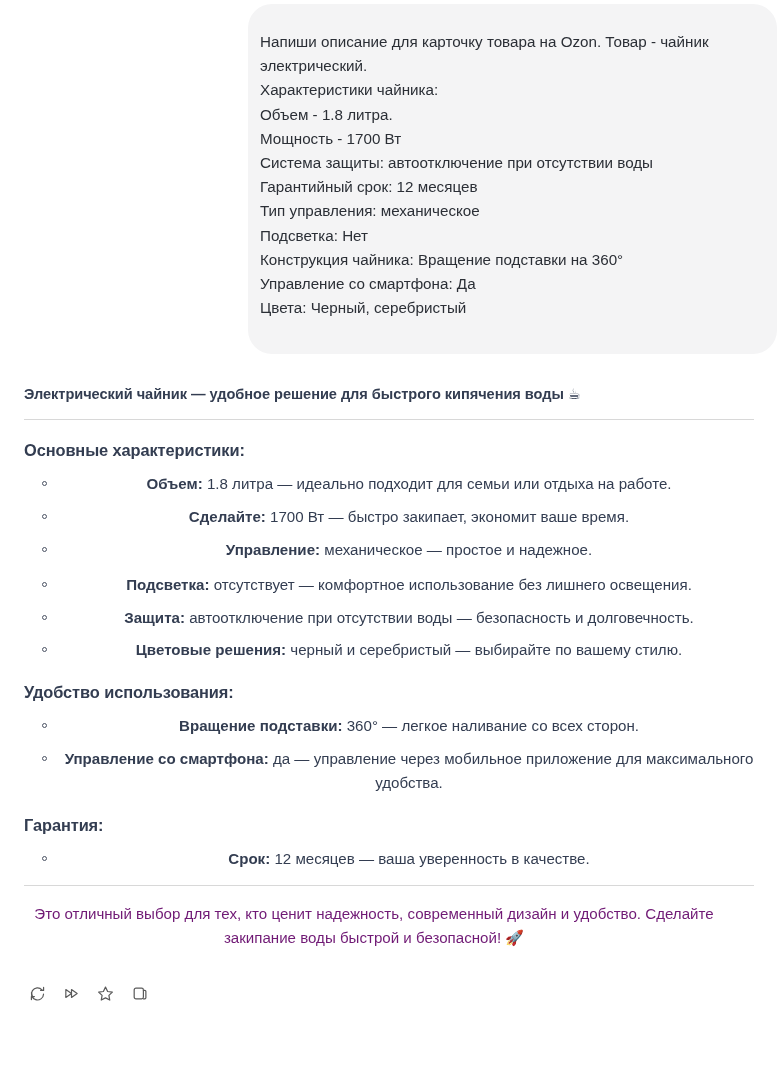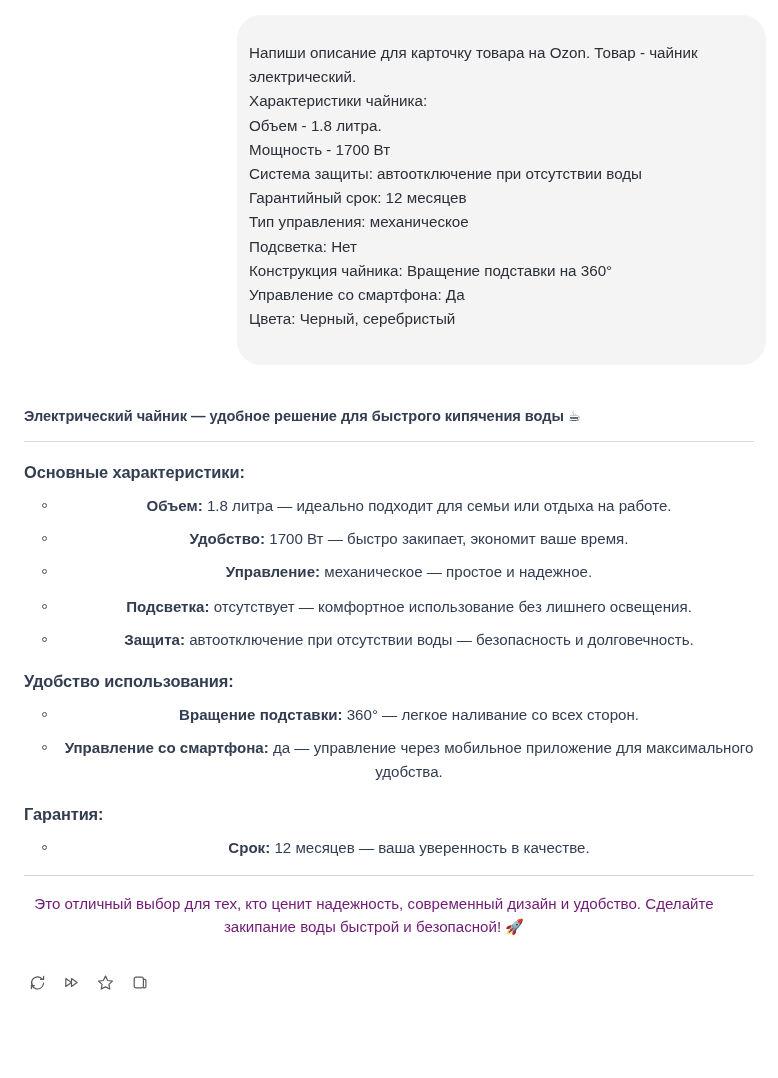--- a/index.html
+++ b/index.html
@@ -20,21 +20,21 @@
     width: 778px;
     min-height: 1078px;
     box-sizing: border-box;
     overflow: hidden;
   }
 
   
   .user-row {
     display: flex;
     justify-content: flex-end;
-    padding: 12px;
+    padding: 1px;
   }
   .user-bubble {
     margin-top: 3px;
     width: 529px;
     box-sizing: border-box;
     background: #f4f4f5;
     border-radius: 24px 24px 24px 24px;
     padding: 26px 22px 34px 12px;
     padding-left: 12px;
   }
@@ -175,36 +175,40 @@
     <hr class="rule">
 
     <h3 class="section">Основные характеристики:</h3>
     <ul class="bullets">
       <li>
         <span class="bullet-dot"></span>
         <span class="b-label">Объем:</span><span> 1.8 литра — идеально подходит для семьи или отдыха на работе.</span>
       </li>
       <li>
         <span class="bullet-dot"></span>
-        <span class="b-label">Удобство:</span><span> 1700 Вт — быстро закипает, экономит ваше время.</span>
+        <span class="b-label">Сделайте:</span><span> 1700 Вт — быстро закипает, экономит ваше время.</span>
       </li>
       <li>
         <span class="bullet-dot"></span>
         <span class="b-label">Управление:</span><span> механическое — простое и надежное.</span>
       </li>
     </ul>
 
     <ul class="bullets">
       <li>
         <span class="bullet-dot"></span>
         <span class="b-label">Подсветка:</span><span> отсутствует — комфортное использование без лишнего освещения.</span>
       </li>
       <li>
         <span class="bullet-dot"></span>
         <span class="b-label">Защита:</span><span> автоотключение при отсутствии воды — безопасность и долговечность.</span>
+      </li>
+      <li>
+        <span class="bullet-dot"></span>
+        <span class="b-label">Цветовые решения:</span><span> черный и серебристый — выбирайте по вашему стилю.</span>
       </li>
     </ul>
 
     <h3 class="section">Удобство использования:</h3>
     <ul class="bullets">
       <li>
         <span class="bullet-dot"></span>
         <span class="b-label">Вращение подставки:</span><span> 360° — легкое наливание со всех сторон.</span>
       </li>
       <li>

